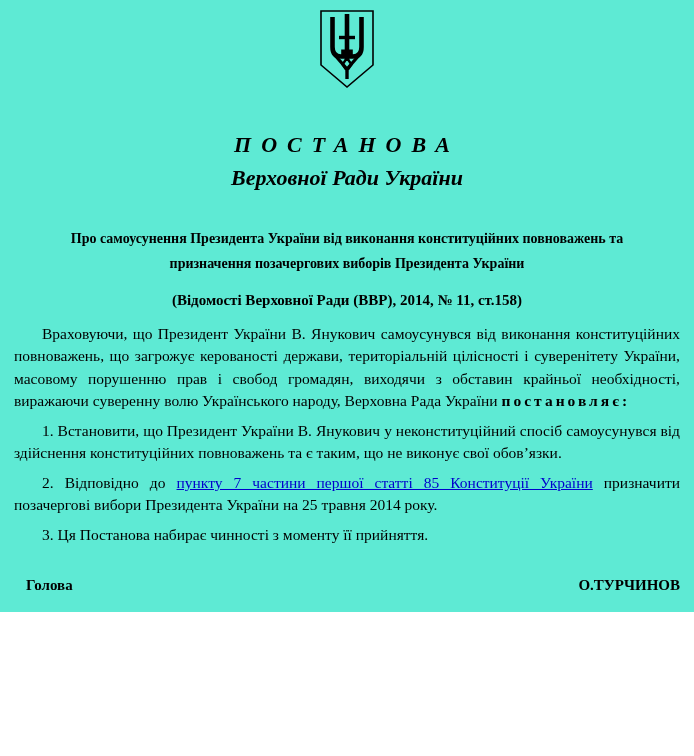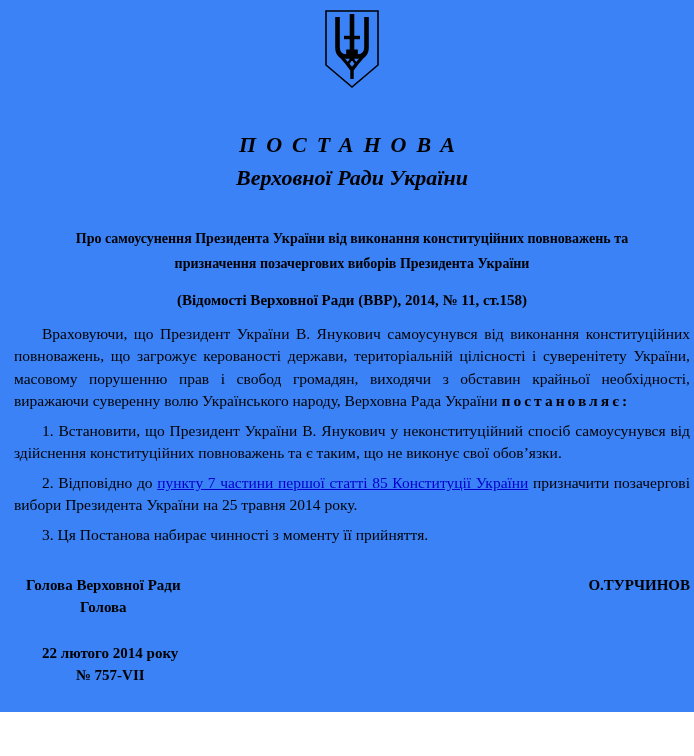--- a/index.html
+++ b/index.html
@@ -3,24 +3,24 @@
 <meta charset="utf-8">
 <style>
   html, body {
     margin: 0;
     padding: 0;
     background: #ffffff;
   }
   .page {
     position: relative;
     width: 694px;
-    height: 712px;
+    height: 612px;
     box-sizing: border-box;
-    padding: 8px 4px 0 14px;
-    background: #3b82f6;
+    padding: 8px 14px 0 14px;
+    background: #5eead4;
     color: #000000;
     font-family: "Liberation Serif", "DejaVu Serif", serif;
     overflow: hidden;
   }
   .emblem {
     width: 58px;
     margin: 0 auto;
     display: block;
     text-align: center;
   }
@@ -133,21 +133,20 @@
   <p class="para preamble"><span>Враховуючи, що Президент України В. Янукович самоусунувся від виконання конституційних повноважень, що загрожує керованості держави, територіальній цілісності і суверенітету України, масовому порушенню прав і свобод громадян, виходячи з обставин крайньої необхідності, виражаючи суверенну волю Українського народу, Верховна Рада України </span><span class="resolves">постановляє:</span></p>
 
   <p class="para">1. Встановити, що Президент України В. Янукович у неконституційний спосіб самоусунувся від здійснення конституційних повноважень та є таким, що не виконує свої обов’язки.</p>
 
   <p class="para"><span>2. Відповідно до </span><a href="#" class="doc-link">пункту 7 частини першої статті 85 Конституції України</a><span> призначити позачергові вибори Президента України на 25 травня 2014 року.</span></p>
 
   <p class="para">3. Ця Постанова набирає чинності з моменту її прийняття.</p>
 
   <div class="sig-row">
     <div class="sig-pos">
-      <div>Голова Верховної Ради</div>
       <div>Голова</div>
     </div>
     <div class="sig-name">О.ТУРЧИНОВ</div>
   </div>
 
   <div class="footer-block">
     <div>22 лютого 2014 року</div>
     <div>№ 757-VII</div>
   </div>
 

